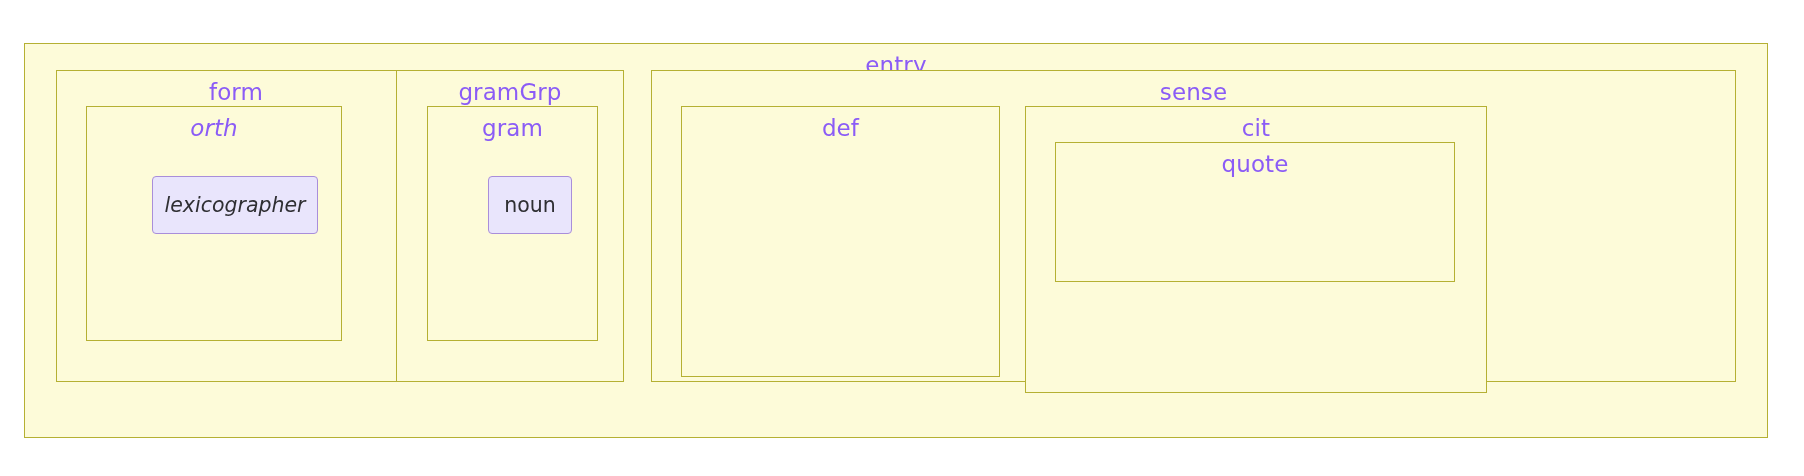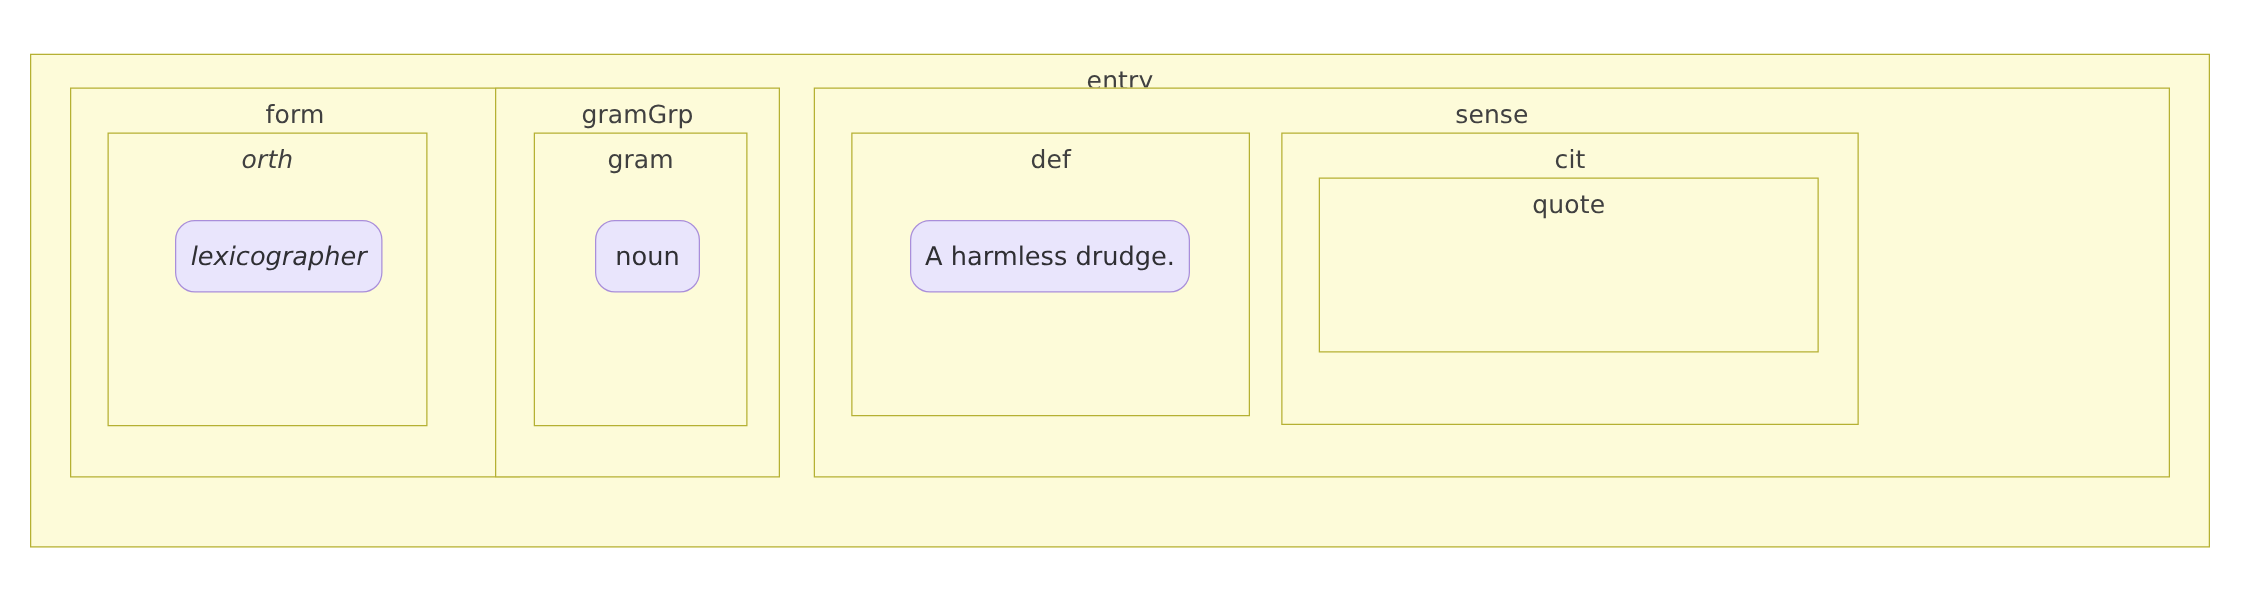--- a/index.html
+++ b/index.html
@@ -29,49 +29,50 @@
     background: #fdfbd9;
     border: 1.6px solid #b5b033;
     border-radius: 0;
   }
 
   .box > .box-label {
     position: absolute;
     left: 0;
     right: 0;
     text-align: center;
-    color: #404040;
-    font-size: 20px;
+    color: #8b5cf6;
+    font-size: 23px;
     line-height: 1;
     letter-spacing: 0.1px;
     white-space: nowrap;
     pointer-events: none;
   }
 
   
   .lbl-entry   { top: 10px; }
   .lbl-lvl2    { top: 10px; }
   .lbl-lvl3    { top: 10px; }
   .lbl-lvl4    { top: 10px; }
 
   
   .leaf {
     position: absolute;
     box-sizing: border-box;
     background: #e9e5fc;
     border: 1.7px solid #a98eda;
-    border-radius: 16px;
+    border-radius: 4px;
     display: flex;
     align-items: center;
     justify-content: center;
     color: #2f2f33;
     font-size: 20.5px;
     line-height: 1;
     white-space: nowrap;
     padding: 0 14px;
+    margin-left: 12px;
   }
 
   
 
   
   #box-entry {
     left: 24px;  top: 43px;
     width: 1744px; height: 395px;
   }
 
@@ -106,30 +107,30 @@
   }
 
   
   #box-sense {
     left: 626px; top: 26px;
     width: 1085px; height: 312px;
   }
   
   #box-def {
     left: 29px;  top: 35px;
-    width: 319px; height: 227px;
+    width: 319px; height: 271px;
   }
   #leaf-drudge {
     left: 46px; top: 69px;
     width: 224px; height: 58px;
   }
   
   #box-cit {
     left: 373px; top: 35px;
-    width: 462px; height: 234px;
+    width: 462px; height: 287px;
   }
   
   #box-quote {
     left: 29px; top: 35px;
     width: 400px; height: 140px; padding-left: 32px;
   }
   #leaf-quote {
     left: 46px; top: 34px;
     width: 307px; height: 58px;
   }
@@ -161,21 +162,20 @@
         <div class="leaf" id="leaf-noun">noun</div>
       </div>
     </div>
 
     <div class="box" id="box-sense">
       <div class="box-label lbl-lvl2">sense</div>
 
       <div class="box" id="box-def">
         <div class="box-label lbl-lvl3">def</div>
 
-        <div class="leaf" id="leaf-drudge">A harmless drudge.</div>
       </div>
 
       <div class="box" id="box-cit">
         <div class="box-label lbl-lvl3">cit</div>
 
         <div class="box" id="box-quote">
           <div class="box-label lbl-lvl4">quote</div>
 
         </div>
       </div>

